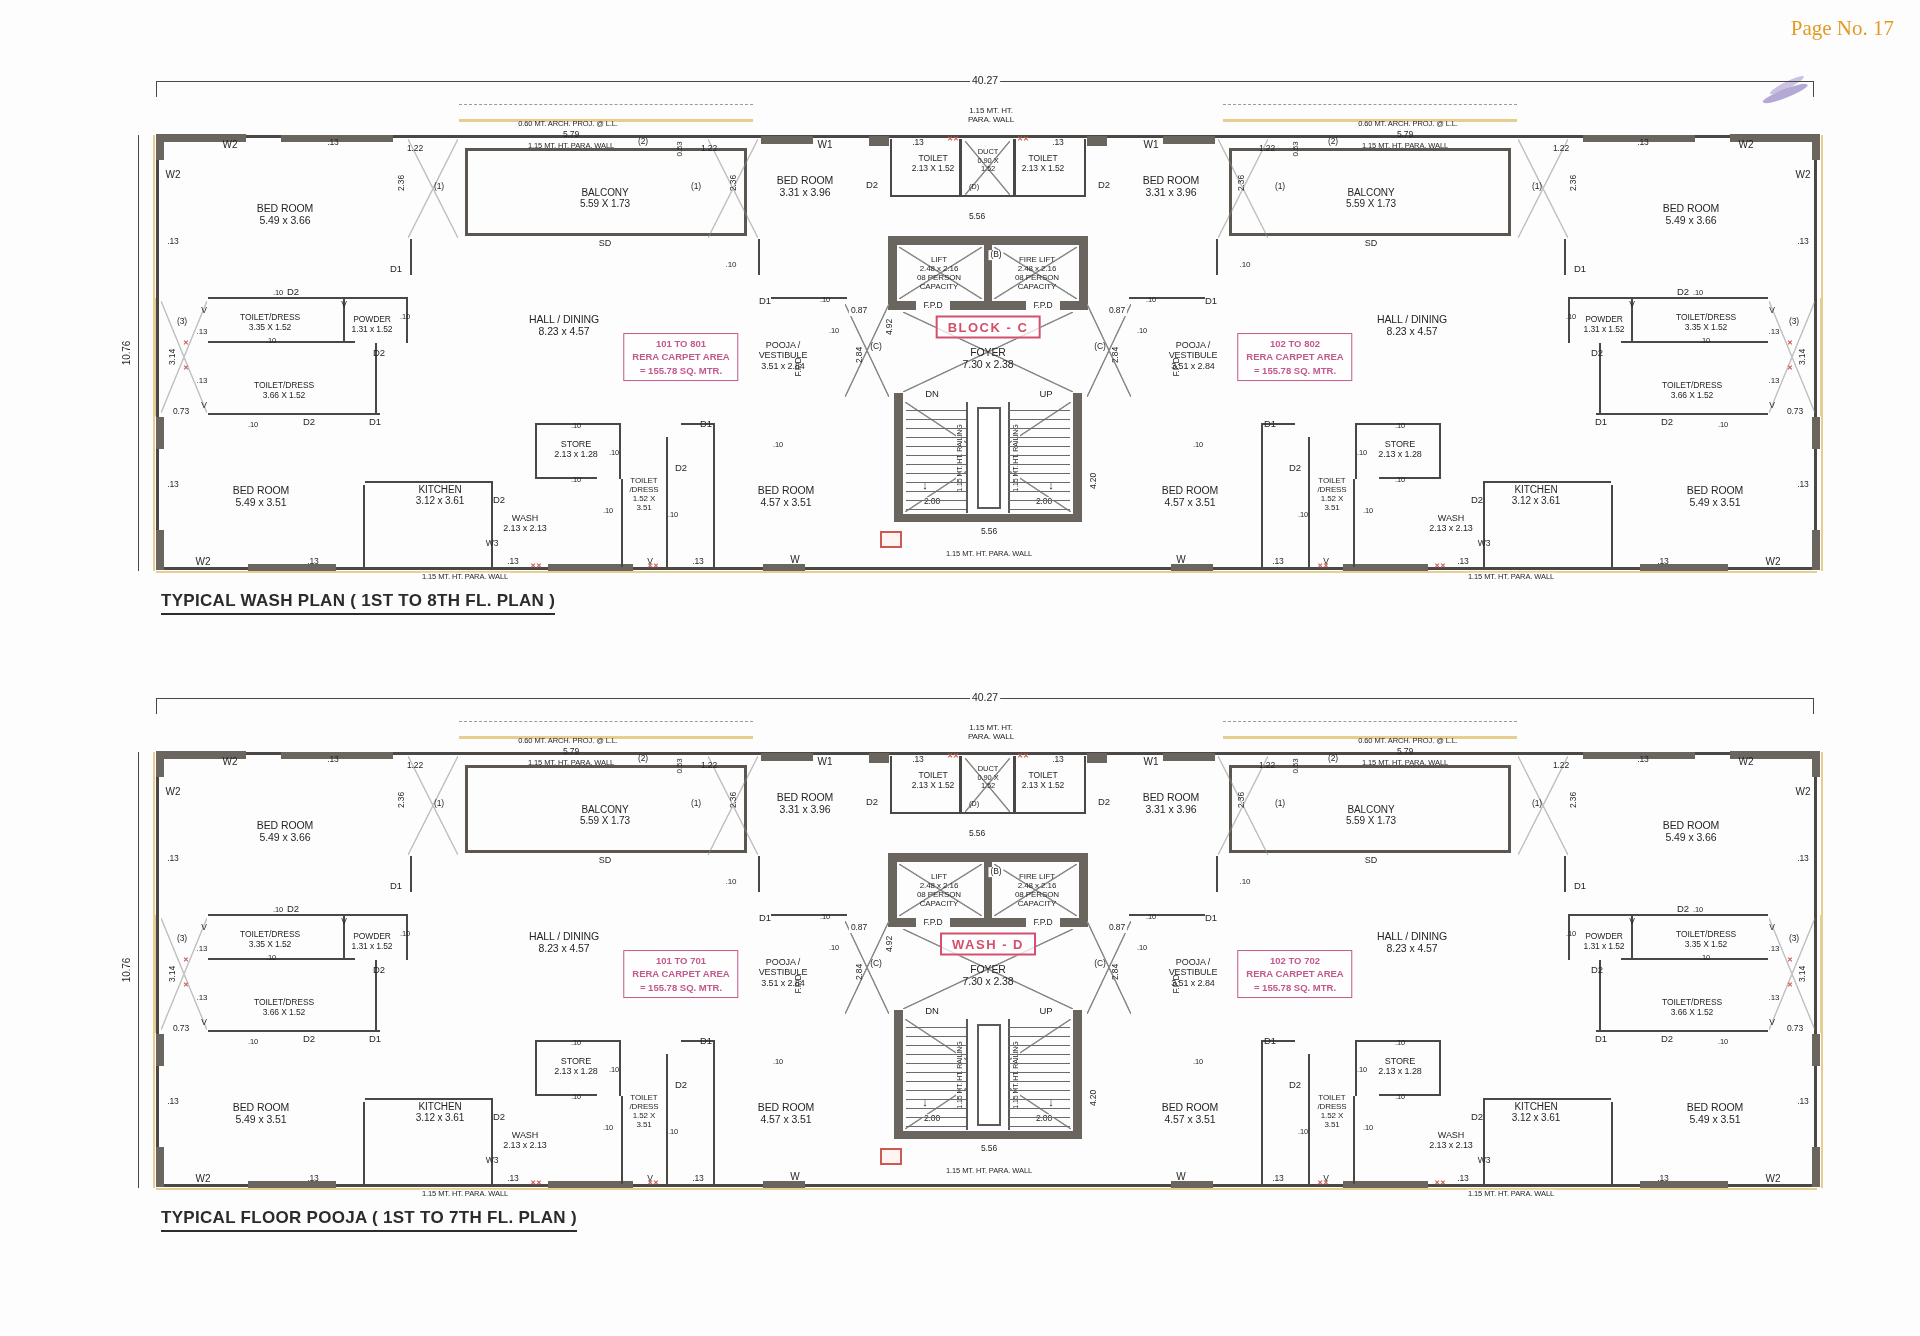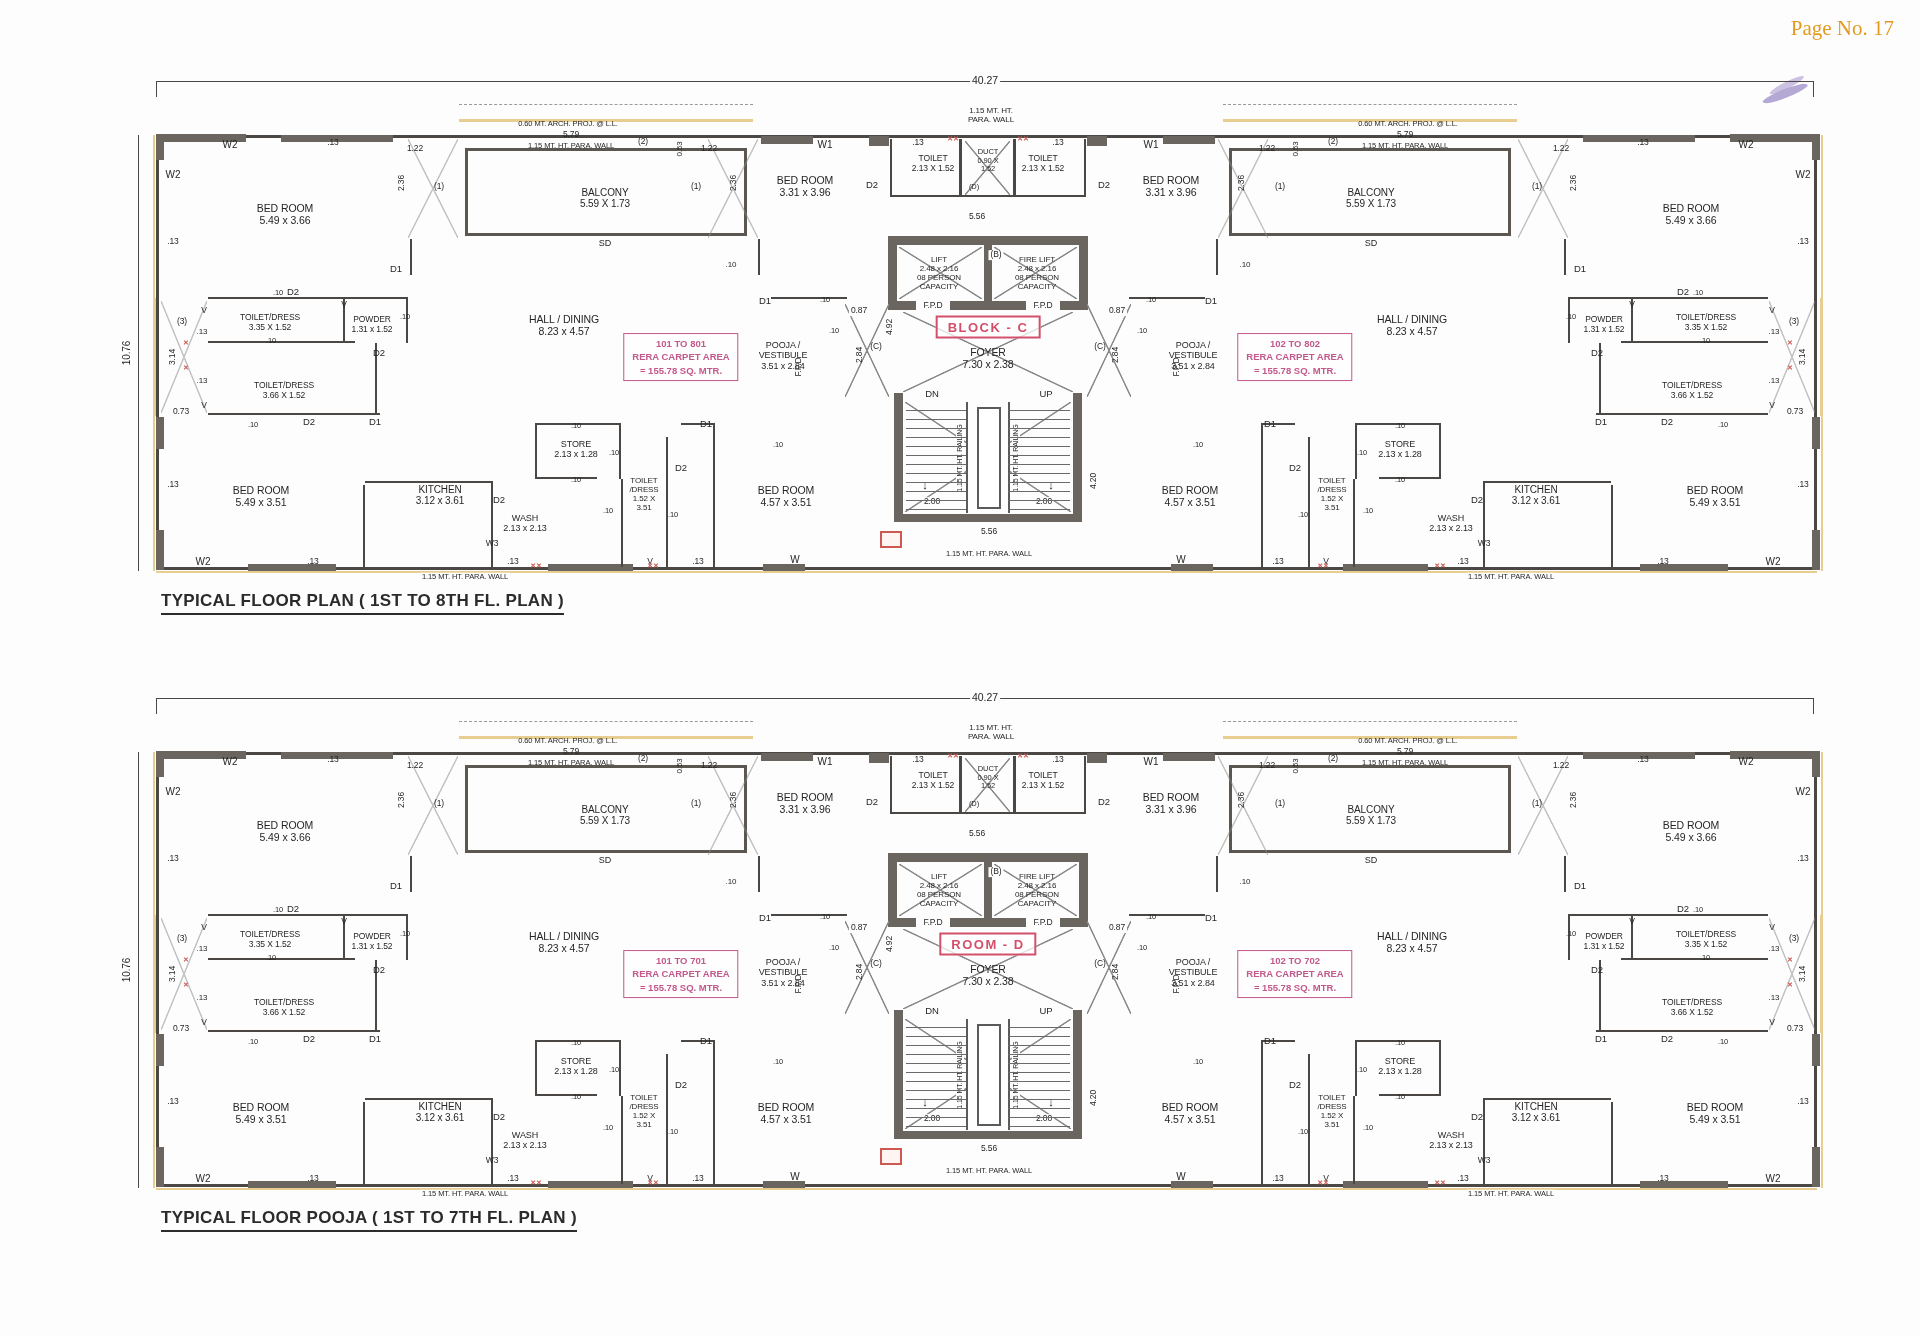--- a/index.html
+++ b/index.html
@@ -431,21 +431,21 @@
       <div class="flight right"></div>
     </div>
     <div class="block-badge">BLOCK - C</div>
     <div class="rera rera-l">101 TO 801
 RERA CARPET AREA
 = 155.78 SQ. MTR.</div>
     <div class="rera rera-r">102 TO 802
 RERA CARPET AREA
 = 155.78 SQ. MTR.</div>
     <div class="furn"></div>
-    <div class="floor-caption">TYPICAL FLOOR PLAN ( 1ST TO 8TH FL. PLAN )</div>
+    <div class="floor-caption">TYPICAL WASH PLAN ( 1ST TO 8TH FL. PLAN )</div>
   </section>
 
 
   <section class="plan plan-d">
     <div class="plan-canvas">
         <div class="wl wl-t" style="left: 3px; top: -14px; width: 1658px; height: 1px;"></div>
         <div class="wl wl-t" style="left: 3px; top: -14px; width: 1px; height: 16px;"></div>
         <div class="wl wl-t" style="left: 1660px; top: -14px; width: 1px; height: 16px;"></div>
         <div class="wl wl-t" style="left: -15px; top: 40px; width: 1px; height: 436px;"></div>
         <div class="wl wl-t" style="left: 3px; top: 40px; width: 1661px; height: 3px;"></div>
@@ -787,21 +787,21 @@
         <div class="lb red" style="left: 500px; top: 471px; font-size: 7px;">✕✕</div>
         <div class="lb red" style="left: 1170px; top: 471px; font-size: 7px;">✕✕</div>
       </div>
     <div class="stairs">
       <div class="flight"></div>
       <div class="well">
           <div class="landing"></div>
         </div>
       <div class="flight right"></div>
     </div>
-    <div class="block-badge">ROOM - D</div>
+    <div class="block-badge">WASH - D</div>
     <div class="rera rera-l">101 TO 701
 RERA CARPET AREA
 = 155.78 SQ. MTR.</div>
     <div class="rera rera-r">102 TO 702
 RERA CARPET AREA
 = 155.78 SQ. MTR.</div>
     <div class="furn"></div>
     <div class="floor-caption">TYPICAL FLOOR POOJA ( 1ST TO 7TH FL. PLAN )</div>
   </section>
 

